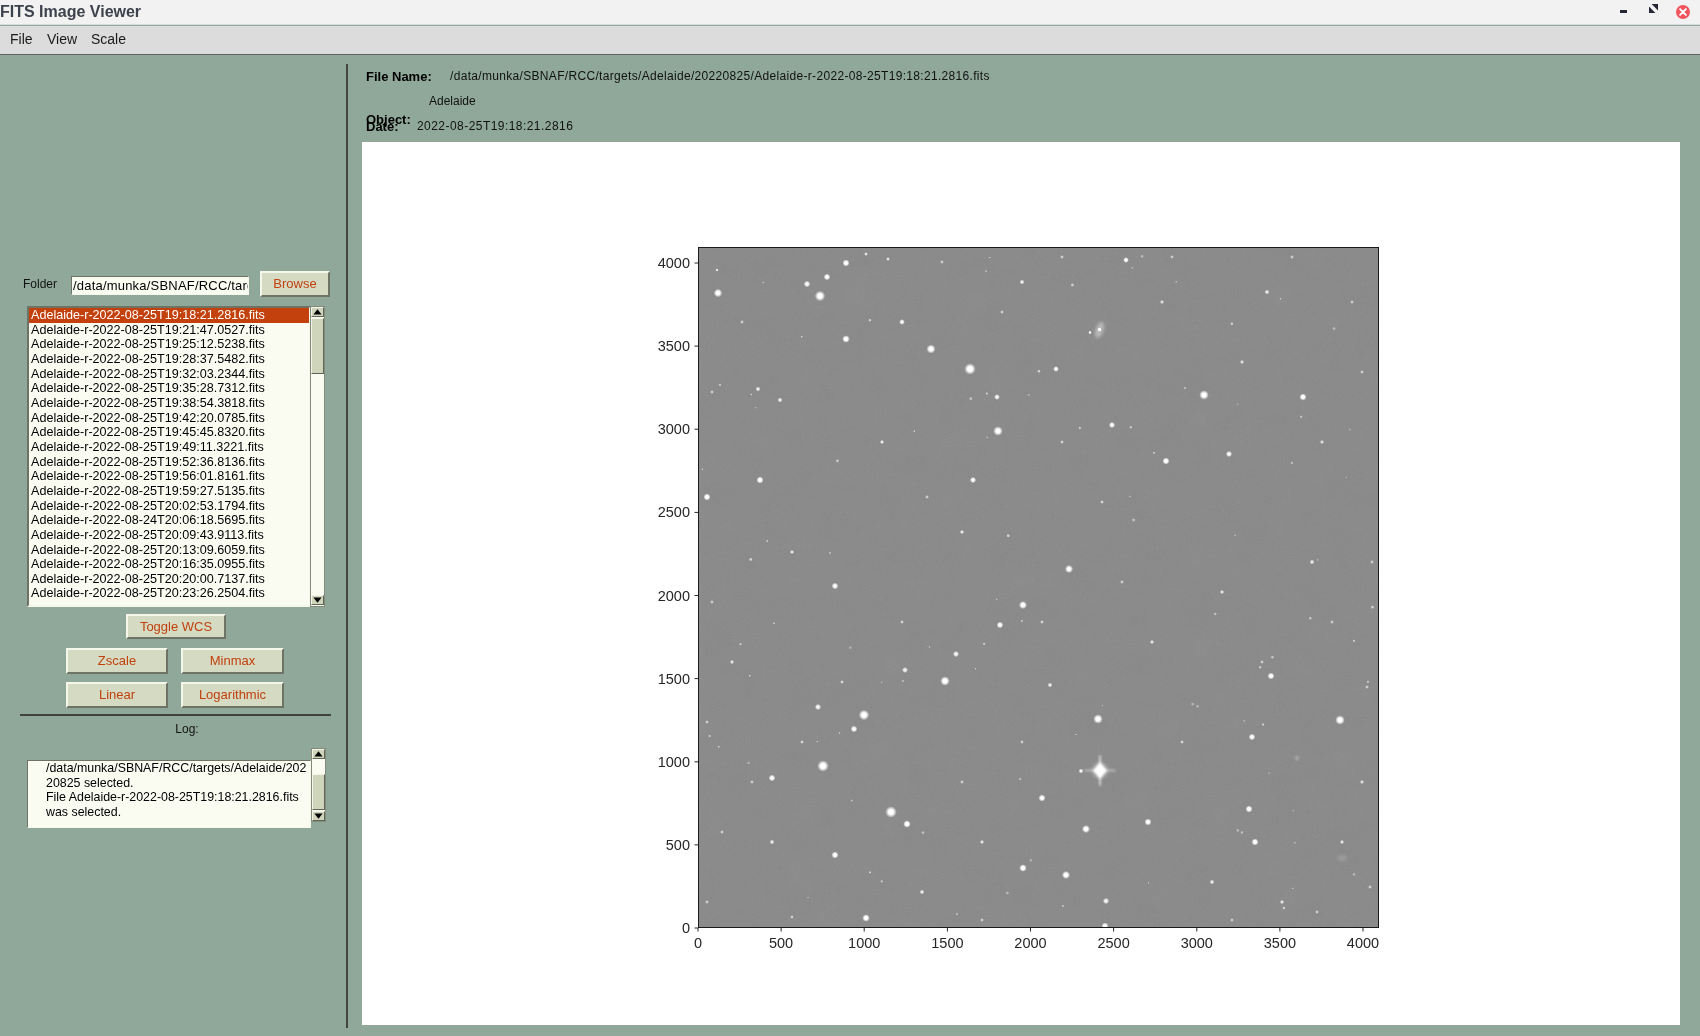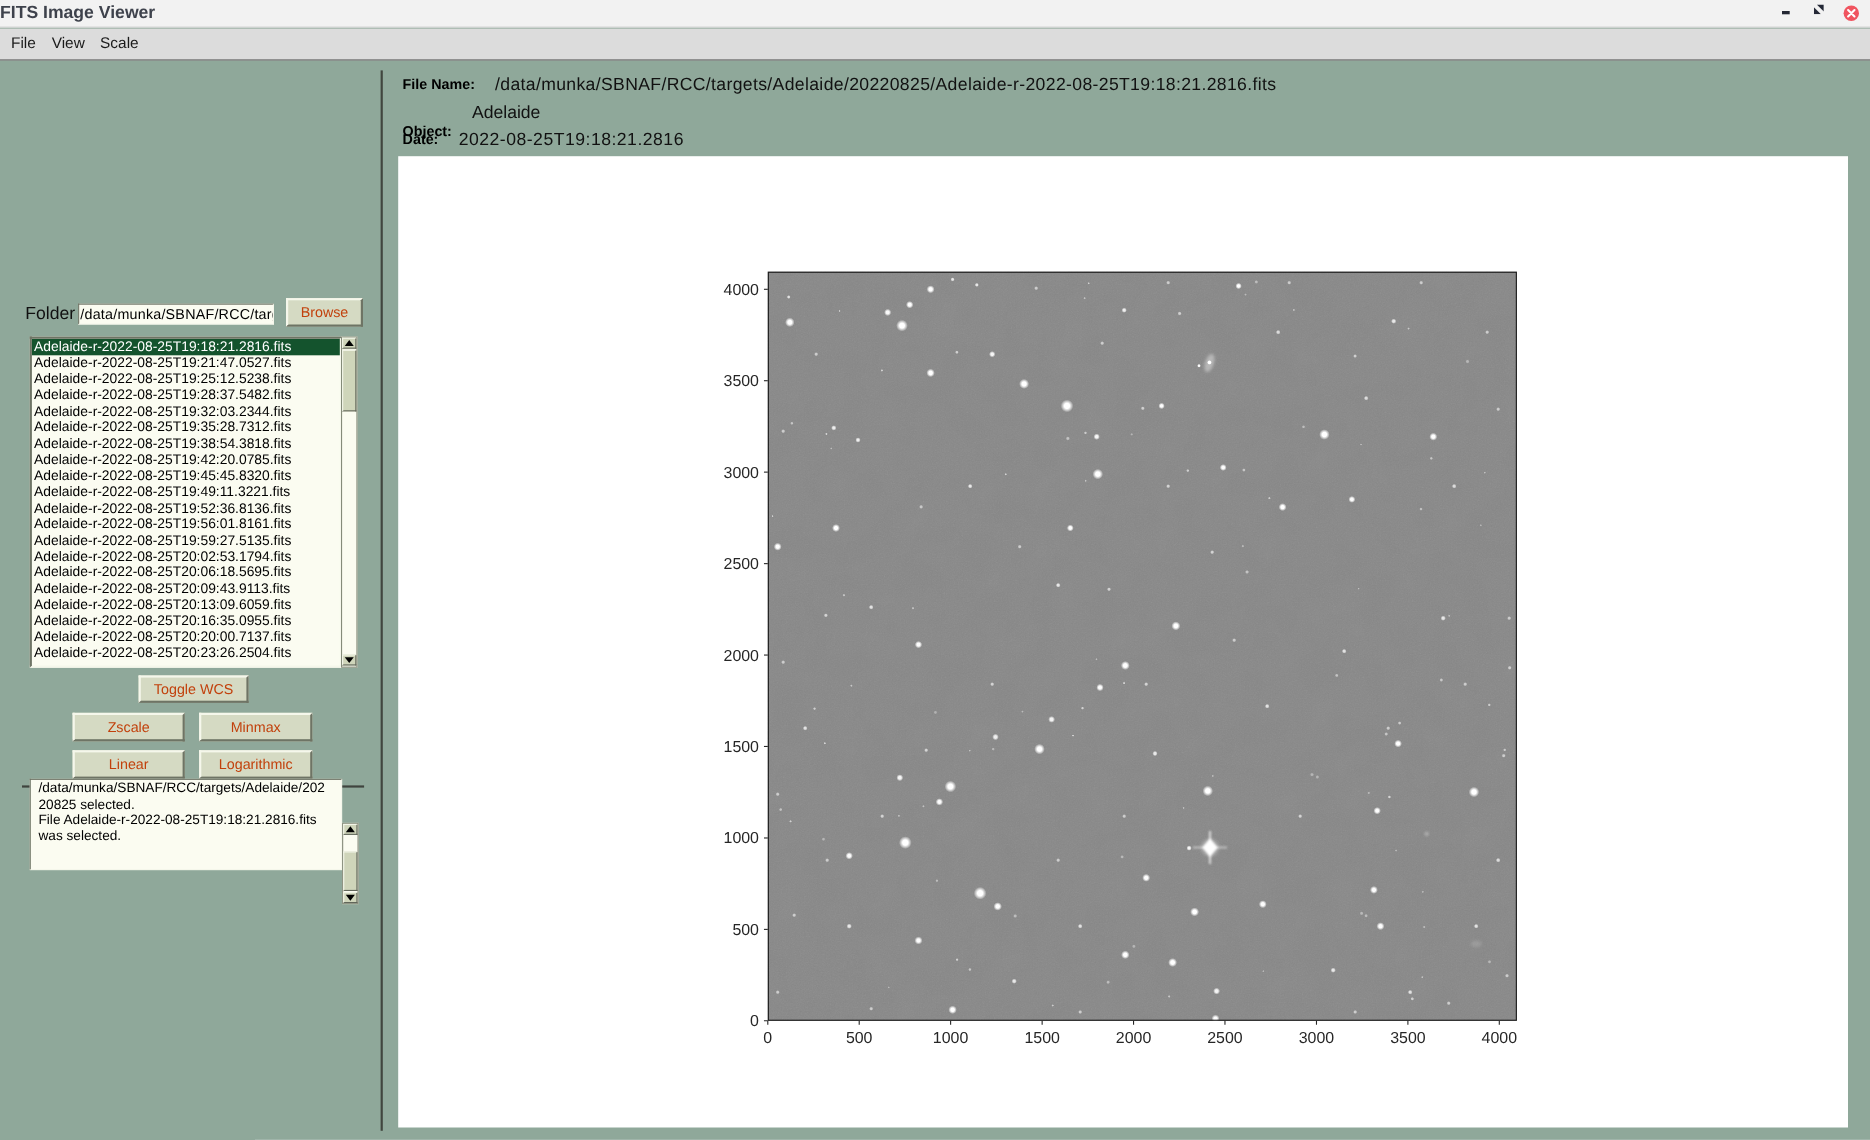--- a/index.html
+++ b/index.html
@@ -3,26 +3,26 @@
 *{margin:0;padding:0;box-sizing:border-box}
 html,body{width:1700px;height:1036px;overflow:hidden;background:#8fa89a;font-family:"Liberation Sans",sans-serif}
 .abs{position:absolute}
 #titlebar{position:absolute;left:0;top:0;width:1700px;height:25px;background:#f2f2f2;border-bottom:1px solid #dadada}
 #title{position:absolute;left:0;top:3px;width:1700px;text-align:left;font-size:16px;font-weight:bold;color:#3e424c}
 #menubar{position:absolute;left:0;top:26px;width:1700px;height:29px;background:#dcdcdc;border-bottom:1px solid #606060}
 .mi{position:absolute;top:5px;font-size:14px;color:#1a1a1a}
 .btn{position:absolute;background:#d5dac3;border-top:2px solid #f5f7eb;border-left:2px solid #f5f7eb;border-right:2px solid #6e7465;border-bottom:2px solid #6e7465;font-size:13px;color:#c2410c;text-align:center}
 .white{background:#fbfcf1}
 .li{height:14.66px;line-height:14.66px;font-size:12.6px;white-space:nowrap;padding-left:2px}
-.sel{background:#14532d;color:#fff}
+.sel{background:#c2410c;color:#fff}
 .sb{position:absolute;background:#fbfcf1}
 .sbb{position:absolute;left:0;width:13px;background:#cfd5ba;border-top:1px solid #f2f5e8;border-left:1px solid #f2f5e8;border-right:1px solid #61665a;border-bottom:1px solid #61665a}
 .tk{font-family:"Liberation Sans",sans-serif;font-size:14.5px;fill:#262626}
 .hdrb{font-weight:bold;font-size:13px;color:#000000}
-.hdr{font-size:16px;color:#111}
+.hdr{font-size:12px;color:#111}
 </style></head><body>
 <div id="titlebar">
     <div id="title">FITS Image Viewer</div>
 <div class="abs" style="left:1620px;top:10px;width:7px;height:3px;background:#232733"></div>
 <svg class="abs" style="left:1649px;top:4px" width="9" height="9">
       <polygon points="2.6,0 9,0 9,6.4" fill="#242836"></polygon>
       <polygon points="0,2.6 0,9 6.4,9" fill="#242836"></polygon>
     </svg>
 <div class="abs" style="left:1676px;top:5px;width:14px;height:14px;border-radius:7px;background:#f0545f"></div>
 <svg class="abs" style="left:1676px;top:5px" width="14" height="14">
@@ -47,21 +47,21 @@
     <div class="li">Adelaide-r-2022-08-25T19:32:03.2344.fits</div>
     <div class="li">Adelaide-r-2022-08-25T19:35:28.7312.fits</div>
     <div class="li">Adelaide-r-2022-08-25T19:38:54.3818.fits</div>
     <div class="li">Adelaide-r-2022-08-25T19:42:20.0785.fits</div>
     <div class="li">Adelaide-r-2022-08-25T19:45:45.8320.fits</div>
     <div class="li">Adelaide-r-2022-08-25T19:49:11.3221.fits</div>
     <div class="li">Adelaide-r-2022-08-25T19:52:36.8136.fits</div>
     <div class="li">Adelaide-r-2022-08-25T19:56:01.8161.fits</div>
     <div class="li">Adelaide-r-2022-08-25T19:59:27.5135.fits</div>
     <div class="li">Adelaide-r-2022-08-25T20:02:53.1794.fits</div>
-    <div class="li">Adelaide-r-2022-08-25T20:06:18.5695.fits</div>
+    <div class="li">Adelaide-r-2022-08-24T20:06:18.5695.fits</div>
     <div class="li">Adelaide-r-2022-08-25T20:09:43.9113.fits</div>
     <div class="li">Adelaide-r-2022-08-25T20:13:09.6059.fits</div>
     <div class="li">Adelaide-r-2022-08-25T20:16:35.0955.fits</div>
     <div class="li">Adelaide-r-2022-08-25T20:20:00.7137.fits</div>
     <div class="li">Adelaide-r-2022-08-25T20:23:26.2504.fits</div>
   </div>
 <div class="sb" style="left:310px;top:306px;width:15px;height:301px;border:1px solid #858b7a">
   <div class="sbb" style="top:0;height:10px"></div>
   <svg class="abs" style="left:0;top:0" width="13" height="10">
       <polygon points="6.5,2.2 10.6,7.6 2.4,7.6" fill="#000"></polygon>
@@ -72,21 +72,21 @@
       <polygon points="6.5,7.8 10.6,2.4 2.4,2.4" fill="#000"></polygon>
     </svg>
 </div>
 <div class="btn" style="left:126px;top:614px;width:100px;height:25px;line-height:21px">Toggle WCS</div>
 <div class="btn" style="left:66px;top:648px;width:102px;height:26px;line-height:22px">Zscale</div>
 <div class="btn" style="left:181px;top:648px;width:103px;height:26px;line-height:22px">Minmax</div>
 <div class="btn" style="left:66px;top:682px;width:102px;height:26px;line-height:22px">Linear</div>
 <div class="btn" style="left:181px;top:682px;width:103px;height:26px;line-height:22px">Logarithmic</div>
 <div class="abs" style="left:20px;top:714px;width:311px;height:2px;background:#3f443e"></div>
 <div class="abs hdr" style="left:12px;top:722px;width:350px;text-align:center">Log:</div>
-<div class="abs white" style="left:27px;top:708px;width:284px;height:83px;border:1px solid #6e7465;border-bottom-color:#f5f7eb;border-right-color:#f5f7eb;font-size:12.4px;line-height:14.6px;padding-left:7px;overflow:hidden">/data/munka/SBNAF/RCC/targets/Adelaide/202<br>20825 selected.<br>File Adelaide-r-2022-08-25T19:18:21.2816.fits<br>was selected.</div>
+<div class="abs white" style="left:27px;top:760px;width:284px;height:68px;border:1px solid #6e7465;border-bottom-color:#f5f7eb;border-right-color:#f5f7eb;font-size:12.4px;line-height:14.6px;padding-left:18px;overflow:hidden">/data/munka/SBNAF/RCC/targets/Adelaide/202<br>20825 selected.<br>File Adelaide-r-2022-08-25T19:18:21.2816.fits<br>was selected.</div>
 <div class="sb" style="left:311px;top:748px;width:15px;height:74px;border:1px solid #858b7a">
   <div class="sbb" style="top:0;height:10px"></div>
   <svg class="abs" style="left:0;top:0" width="13" height="10">
       <polygon points="6.5,2.2 10.6,7.6 2.4,7.6" fill="#000"></polygon>
     </svg>
   <div class="sbb" style="top:25px;height:36px"></div>
   <div class="sbb" style="top:62px;height:10px"></div>
   <svg class="abs" style="left:0;top:62px" width="13" height="10">
       <polygon points="6.5,7.8 10.6,2.4 2.4,2.4" fill="#000"></polygon>
     </svg>

